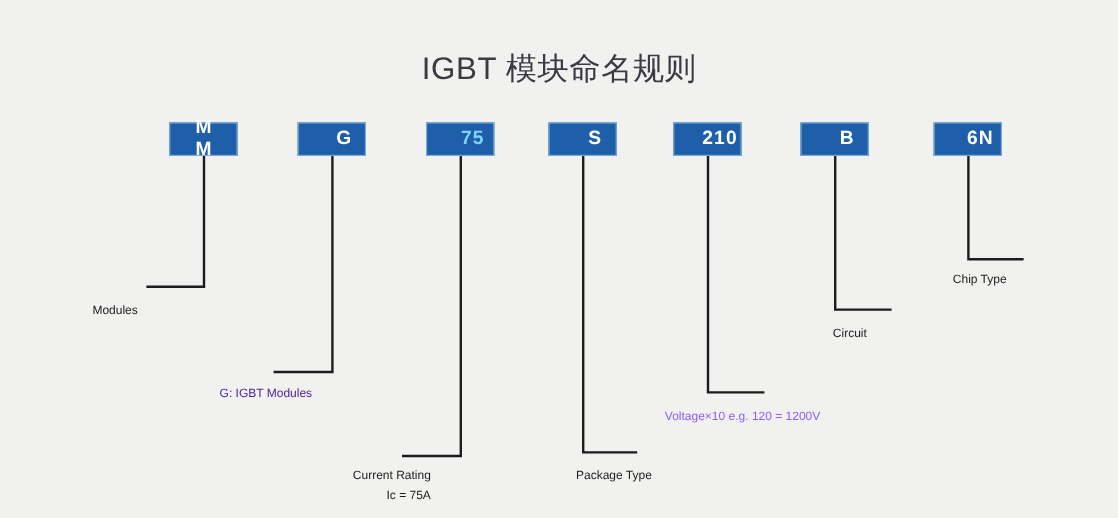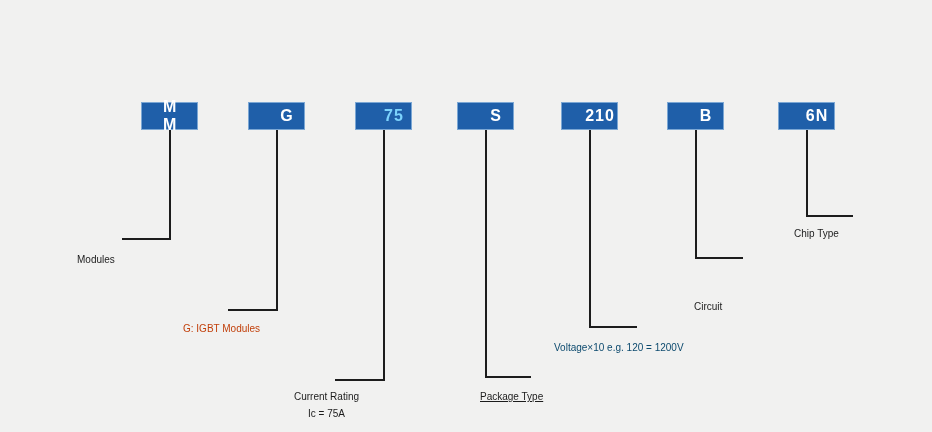--- a/index.html
+++ b/index.html
@@ -55,27 +55,28 @@
     pointer-events: none;
   }
   .leader-label {
     position: absolute;
     font-size: 10px;
     color: #1c1c1c;
     white-space: pre;
     line-height: 17px;
   }
   .leader-label.align-left { text-align: left; }
-  .leader-label.align-center { text-align: center; }
+  .leader-label.align-center { text-align: right; }
 </style>
 </head>
 <body>
 
 <div id="diagram-root">
 
+  <div id="title">IGBT 模块命名规则</div>
 
   <svg id="leader-svg" viewBox="0 0 932 432" xmlns="http://www.w3.org/2000/svg">
       <path d="M 170 130 L 170 239 L 122 239" fill="none" stroke="#1c1c1c" stroke-width="2"></path>
       <path d="M 277 130 L 277 310 L 228 310" fill="none" stroke="#1c1c1c" stroke-width="2"></path>
       <path d="M 384 130 L 384 380 L 335 380" fill="none" stroke="#1c1c1c" stroke-width="2"></path>
       <path d="M 486 130 L 486 377 L 531 377" fill="none" stroke="#1c1c1c" stroke-width="2"></path>
       <path d="M 590 130 L 590 327 L 637 327" fill="none" stroke="#1c1c1c" stroke-width="2"></path>
       <path d="M 696 130 L 696 258 L 743 258" fill="none" stroke="#1c1c1c" stroke-width="2"></path>
       <path d="M 807 130 L 807 216 L 853 216" fill="none" stroke="#1c1c1c" stroke-width="2"></path>
     </svg>
@@ -85,21 +86,21 @@
       <div class="code-box" style="left: 248px; top: 102px; width: 57px; height: 28px; background: rgb(31, 95, 169); border-color: rgb(123, 167, 212); color: rgb(255, 255, 255);">G</div>
       <div class="code-box" style="left: 355px; top: 102px; width: 57px; height: 28px; background: rgb(31, 95, 169); border-color: rgb(123, 167, 212); color: #7dd3fc;">75</div>
       <div class="code-box" style="left: 457px; top: 102px; width: 57px; height: 28px; background: rgb(31, 95, 169); border-color: rgb(123, 167, 212); color: rgb(255, 255, 255);">S</div>
       <div class="code-box" style="left: 561px; top: 102px; width: 57px; height: 28px; background: rgb(31, 95, 169); border-color: rgb(123, 167, 212); color: rgb(255, 255, 255);">210</div>
       <div class="code-box" style="left: 667px; top: 102px; width: 57px; height: 28px; background: rgb(31, 95, 169); border-color: rgb(123, 167, 212); color: rgb(255, 255, 255);">B</div>
       <div class="code-box" style="left: 778px; top: 102px; width: 57px; height: 28px; background: rgb(31, 95, 169); border-color: rgb(123, 167, 212); color: rgb(255, 255, 255);">6N</div>
     </div>
 
   <div id="labels-layer">
       <div class="leader-label align-left" style="left: 77px; top: 251px; color: rgb(28, 28, 28);"><div>Modules</div></div>
-      <div class="leader-label align-left" style="left: 183px; top: 320px; color: #c2410c;"><div>G: IGBT Modules</div></div>
+      <div class="leader-label align-left" style="left: 183px; top: 320px; color: #4c1d95;"><div>G: IGBT Modules</div></div>
       <div class="leader-label align-center" style="left: 294px; top: 388px; color: rgb(28, 28, 28);"><div>Current Rating</div><div>Ic = 75A</div></div>
-      <div class="leader-label align-left" style="left: 480px; top: 388px; color: rgb(28, 28, 28); text-decoration: underline;"><div>Package Type</div></div>
-      <div class="leader-label align-left" style="left: 554px; top: 339px; color: #0c4a6e;"><div>Voltage×10 e.g. 120 = 1200V</div></div>
-      <div class="leader-label align-left" style="left: 694px; top: 270px; color: rgb(28, 28, 28); margin-top: 28px;"><div>Circuit</div></div>
+      <div class="leader-label align-left" style="left: 480px; top: 388px; color: rgb(28, 28, 28);"><div>Package Type</div></div>
+      <div class="leader-label align-left" style="left: 554px; top: 339px; color: #8b5cf6;"><div>Voltage×10 e.g. 120 = 1200V</div></div>
+      <div class="leader-label align-left" style="left: 694px; top: 270px; color: rgb(28, 28, 28);"><div>Circuit</div></div>
       <div class="leader-label align-left" style="left: 794px; top: 225px; color: rgb(28, 28, 28);"><div>Chip Type</div></div>
     </div>
 
 </div>
 
 </body></html>

